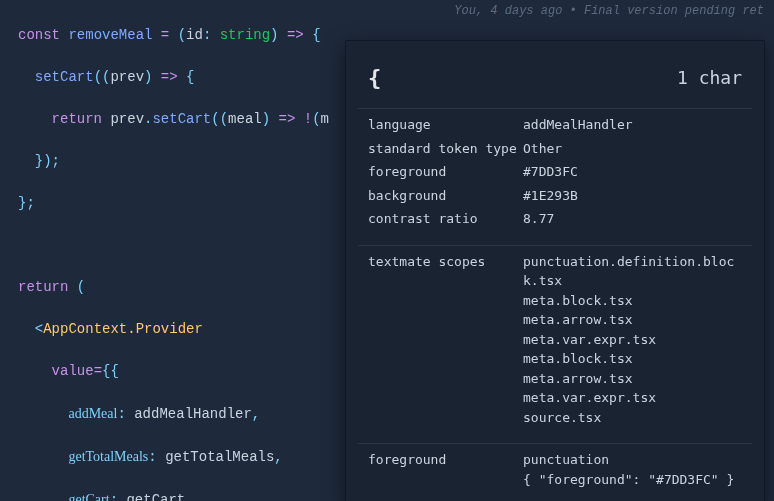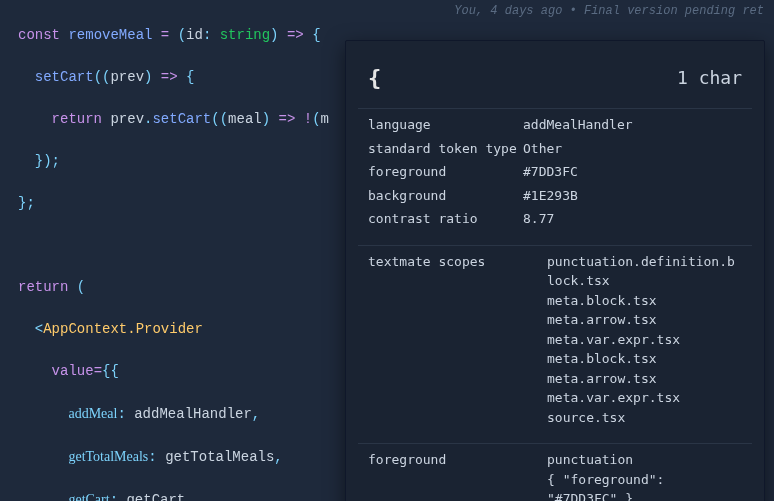--- a/index.html
+++ b/index.html
@@ -81,21 +81,21 @@
   .ikey {
     width: 155px;
     flex: none;
     color: #cbd4e0;
   }
   .ival {
     flex: 1;
     color: #cbd4e0;
     word-break: break-word;
   }
-  .ival .scopeline { display: block; margin-left: 24px; }
+  .ival .scopeline { display: block; }
 </style>
 </head>
 <body>
 
 <div class="code-lens">You, 4 days ago • Final version pending ret</div>
 
 <div class="code-area">
 <div class="code-line"><span class="kw">const</span> <span class="celadon">removeMeal</span> <span class="op">=</span> <span class="punc">(</span><span class="var">id</span><span class="punc">:</span> <span class="type">string</span><span class="punc">)</span> <span class="op">=&gt;</span> <span class="punc">{</span></div>
 <div class="code-line">  <span class="celadon">setCart</span><span class="punc">((</span><span class="var">prev</span><span class="punc">)</span> <span class="op">=&gt;</span> <span class="punc">{</span></div>
 <div class="code-line">    <span class="kw">return</span> <span class="var">prev</span><span class="punc">.</span><span class="celadon">setCart</span><span class="punc">((</span><span class="var">meal</span><span class="punc">)</span> <span class="op">=&gt;</span> <span class="op">!</span><span class="punc">(</span><span class="var">m</span></div>

